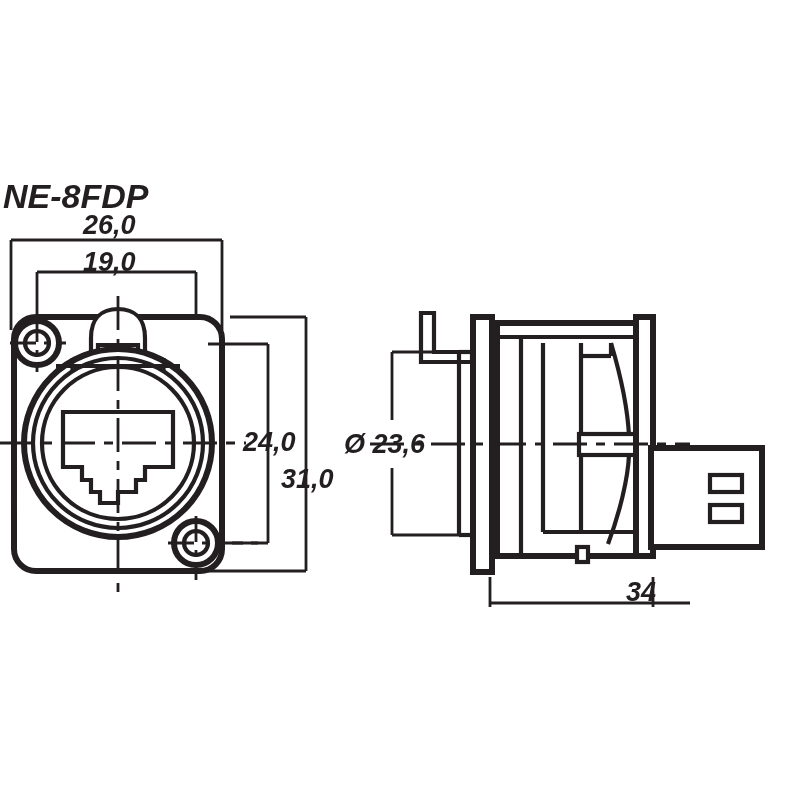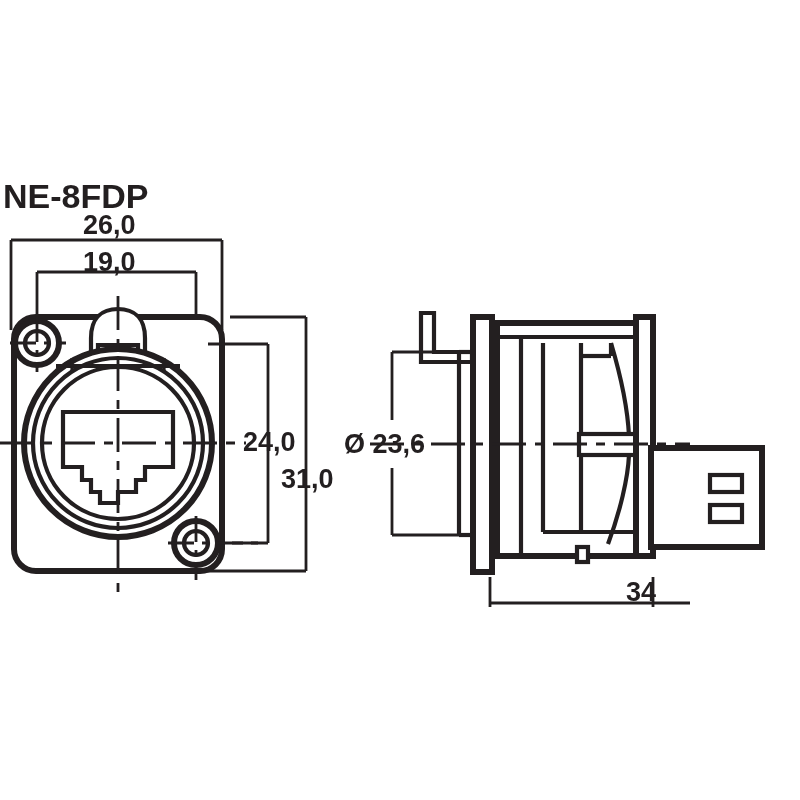--- a/index.html
+++ b/index.html
@@ -13,20 +13,21 @@
     height: 800px;
     font-family: "Liberation Sans", sans-serif;
     overflow: hidden;
     position: relative;
   }
   #drawing-root {
     position: relative;
     width: 800px;
     height: 800px;
     background: #ffffff;
+    font-style: italic;
   }
   svg#drawing {
     display: block;
     width: 800px;
     height: 800px;
   }
   .ln {
     stroke: #231f20;
     fill: none;
     stroke-linecap: butt;

